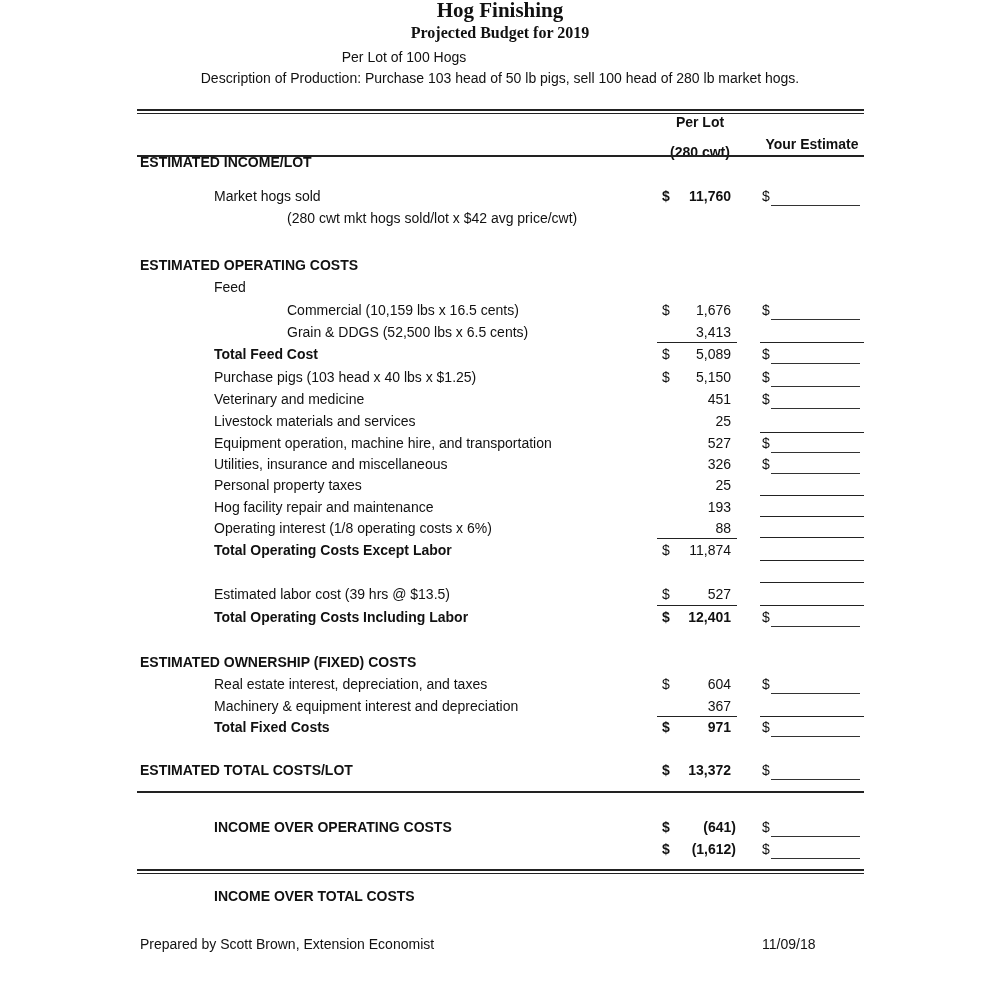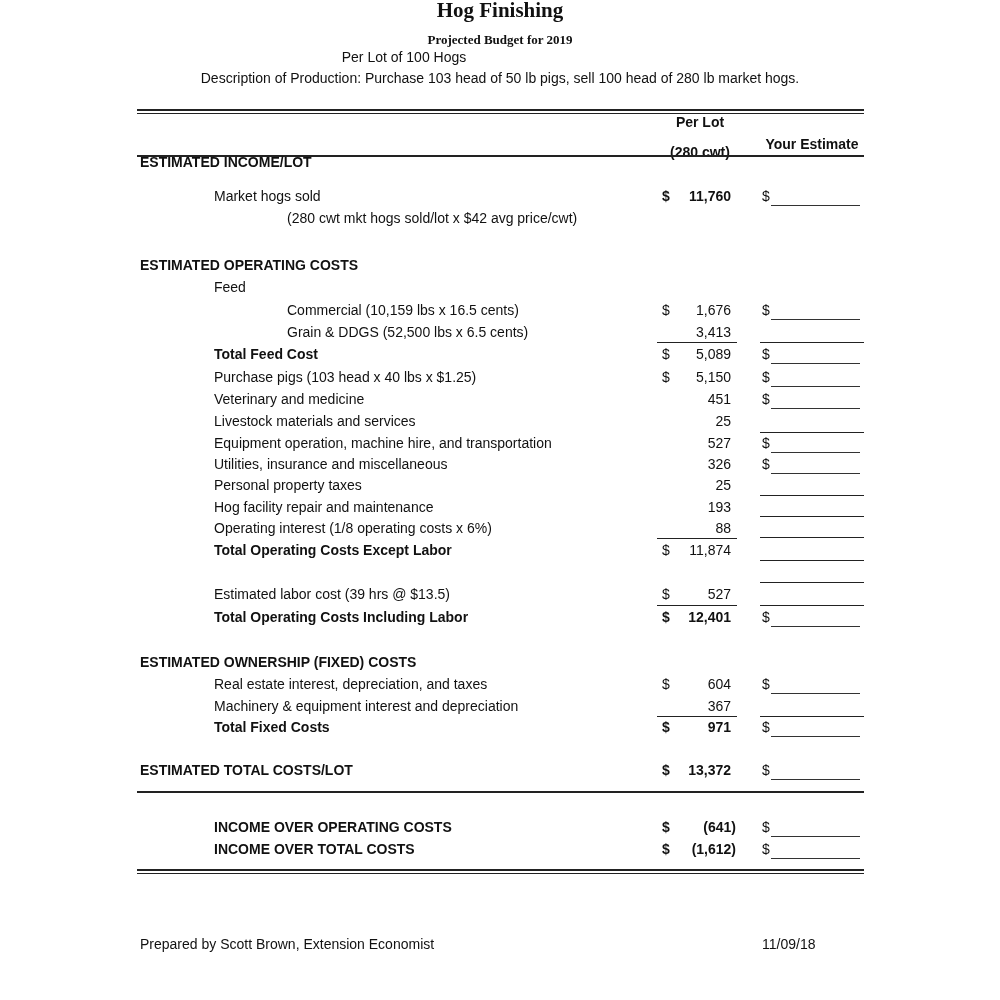--- a/index.html
+++ b/index.html
@@ -1,20 +1,20 @@
 <!DOCTYPE html>
 <html><head>
 <meta charset="utf-8">
 <style>
   html, body { margin:0; padding:0; }
   body { width:1000px; height:1000px; background:#fff; position:relative; overflow:hidden; color:#111;
          font-family:"Liberation Sans", sans-serif; }
   .title { position:absolute; left:0; width:1000px; text-align:center; font-family:"Liberation Serif", serif; font-weight:bold; }
   .t1 { top:-2px; font-size:21px; }
-  .t2 { top:32px; font-size:13px; }
+  .t2 { top:24px; font-size:16px; }
   .t3 { position:absolute; left:0; width:808px; text-align:center; top:49px; font-size:14px; }
   .t4 { position:absolute; left:0; width:1000px; text-align:center; top:70px; font-size:14px; }
   .dbl { position:absolute; left:137px; width:727px; height:5px; border-top:2px solid #222; border-bottom:1.5px solid #222; box-sizing:border-box; }
   .single { position:absolute; left:137px; width:727px; height:0; border-top:2px solid #222; }
   .colhdr { position:absolute; font-weight:bold; font-size:14px; text-align:center; }
   .row { position:absolute; left:0; width:1000px; height:20px; font-size:14px; }
   .lbl { position:absolute; top:0; white-space:nowrap; }
   .b { font-weight:bold; }
   .dollar { position:absolute; left:662px; top:0; }
   .amt { position:absolute; right:269px; top:0; text-align:right; }
@@ -208,21 +208,21 @@
 <div class="row" style="top:819px;">
   <span class="lbl b" style="left:214px;">INCOME OVER OPERATING COSTS</span>
   <span class="dollar b">$</span>
   <span class="amt b" style="right:264px;">(641)</span>
   <span class="est">
       <span class="sd">$</span>
       <span class="line"></span>
     </span>
 </div>
 <div class="row" style="top:841px;">
-  <span class="lbl b" style="left:214px;">INCOME OVER TOTAL COSTS</span>
+  <span class="lbl b" style="left:214px;margin-top:47px;">INCOME OVER TOTAL COSTS</span>
   <span class="dollar b">$</span>
   <span class="amt b" style="right:264px;">(1,612)</span>
   <span class="est">
       <span class="sd">$</span>
       <span class="line"></span>
     </span>
 </div>
 <div class="dbl" style="top:869px;"></div>
 
 <div class="footer" style="left:140px;">Prepared by Scott Brown, Extension Economist</div>

